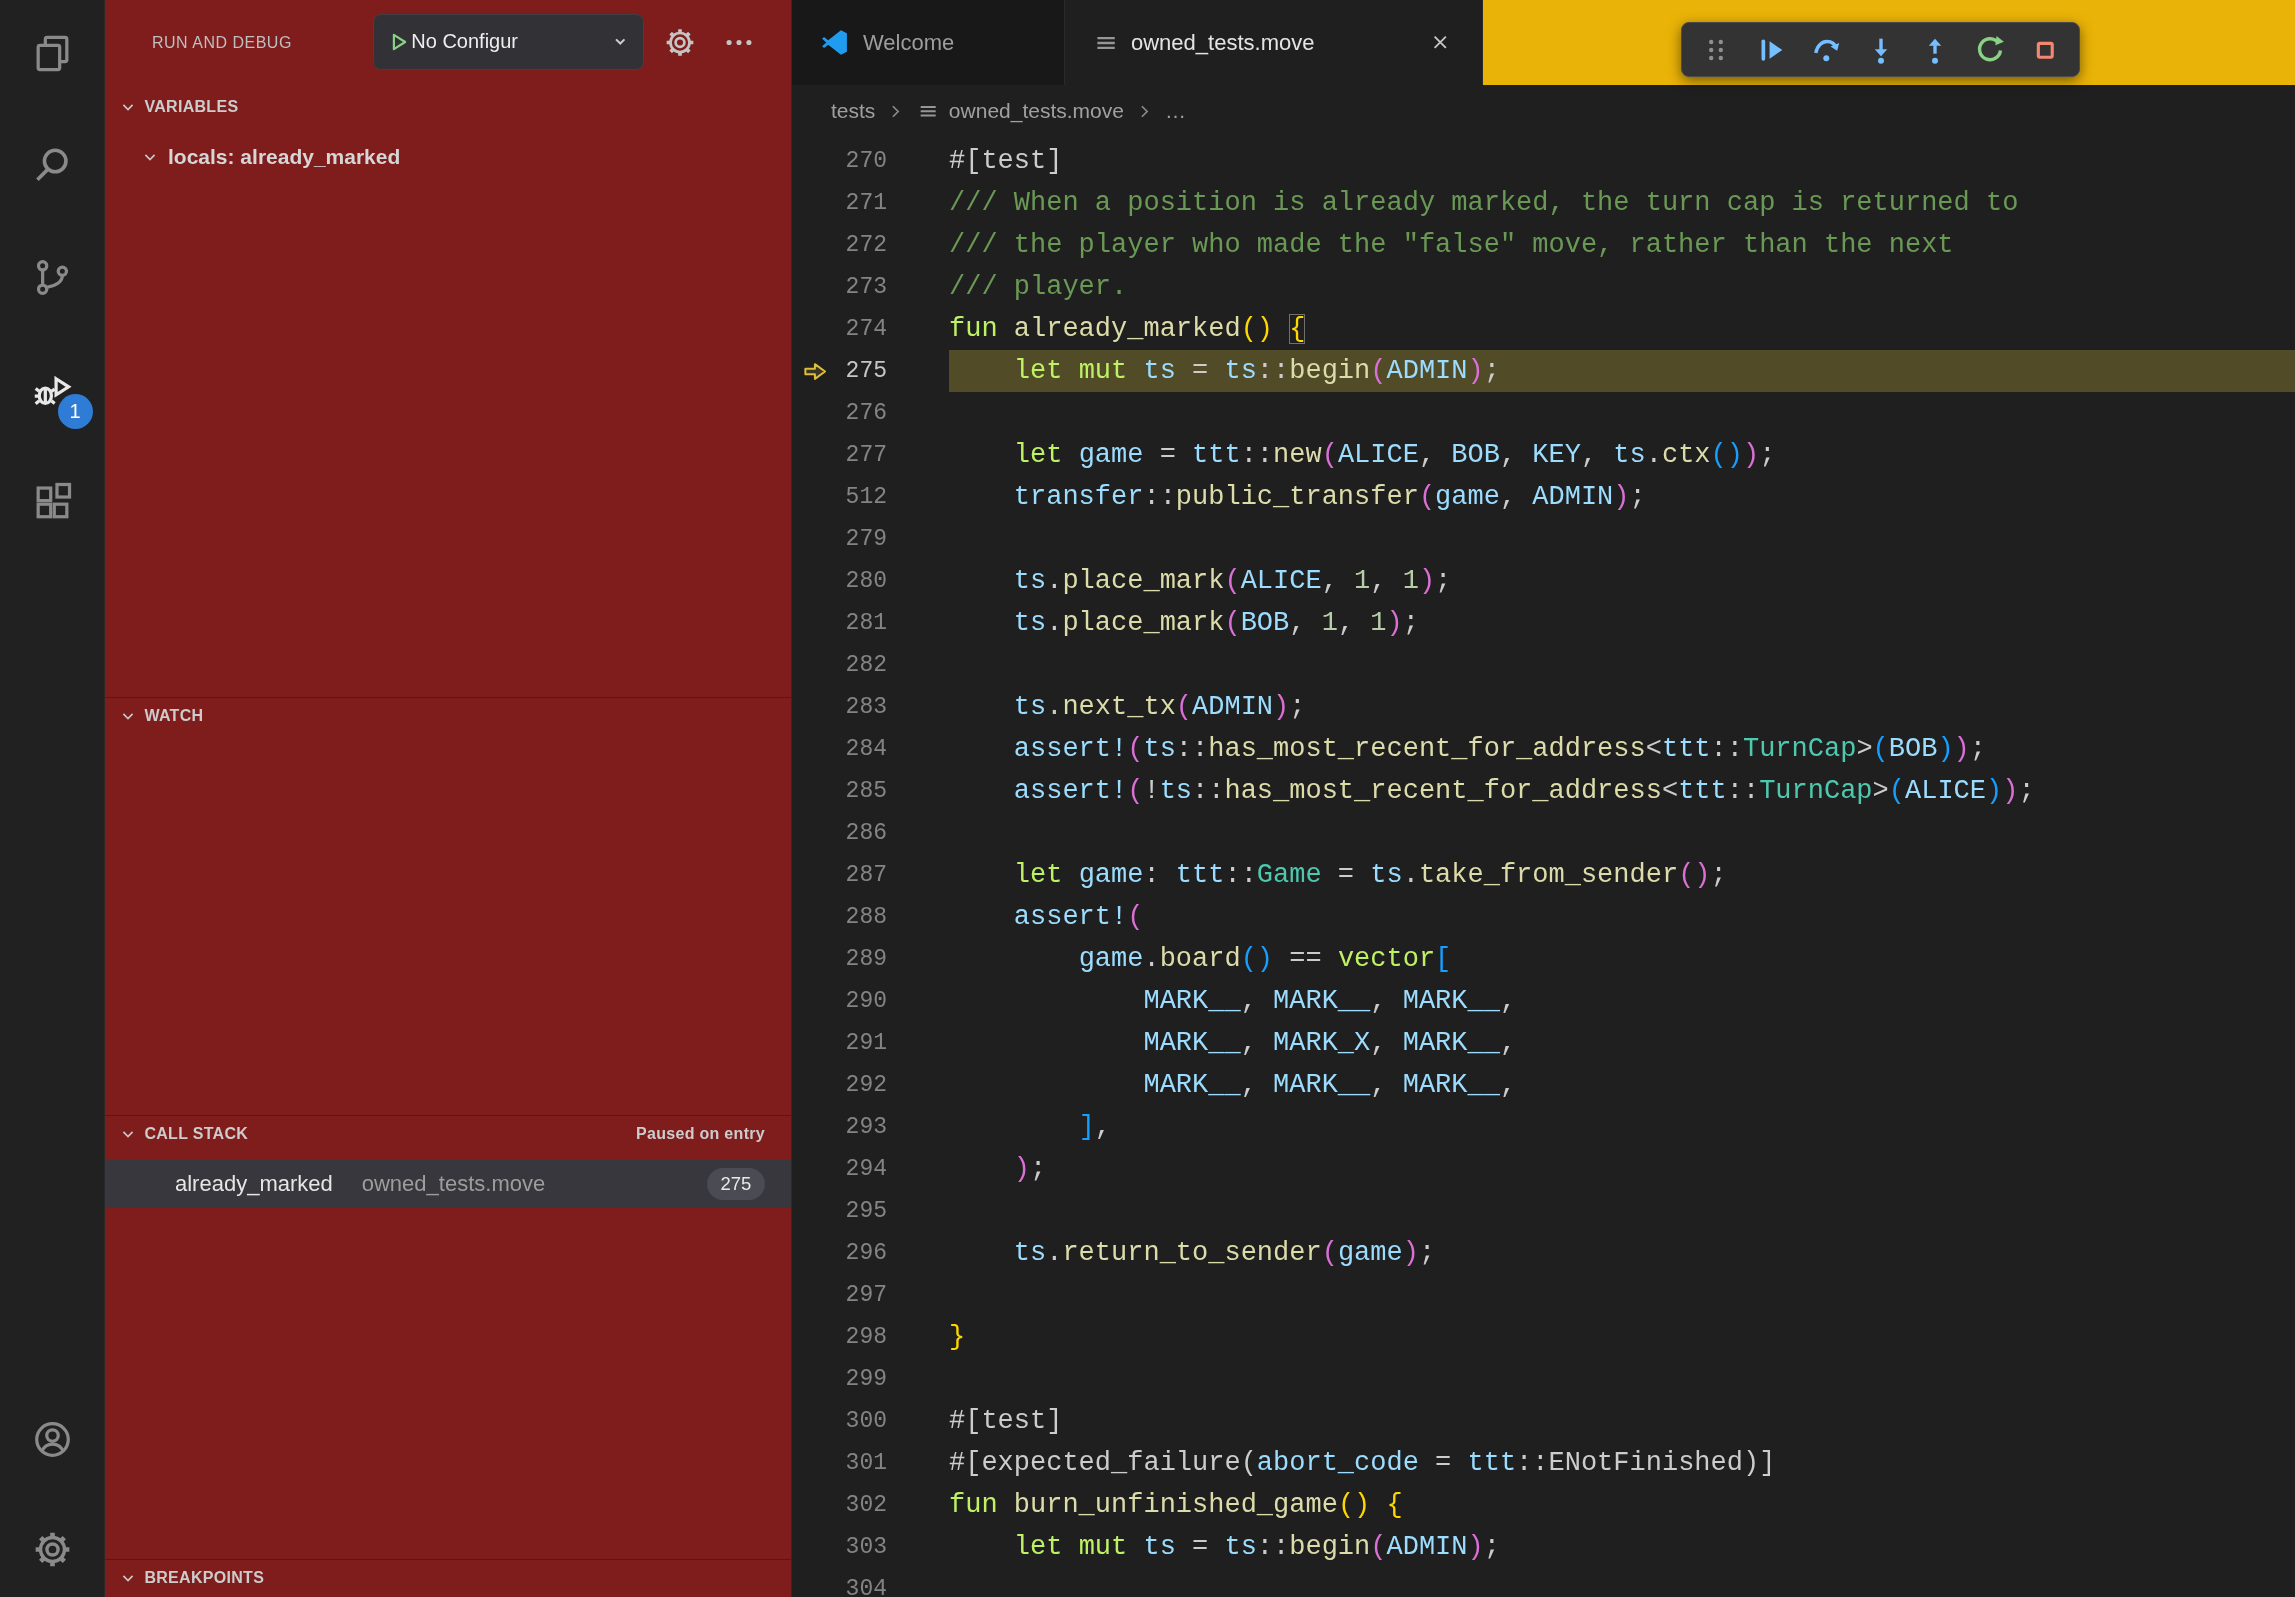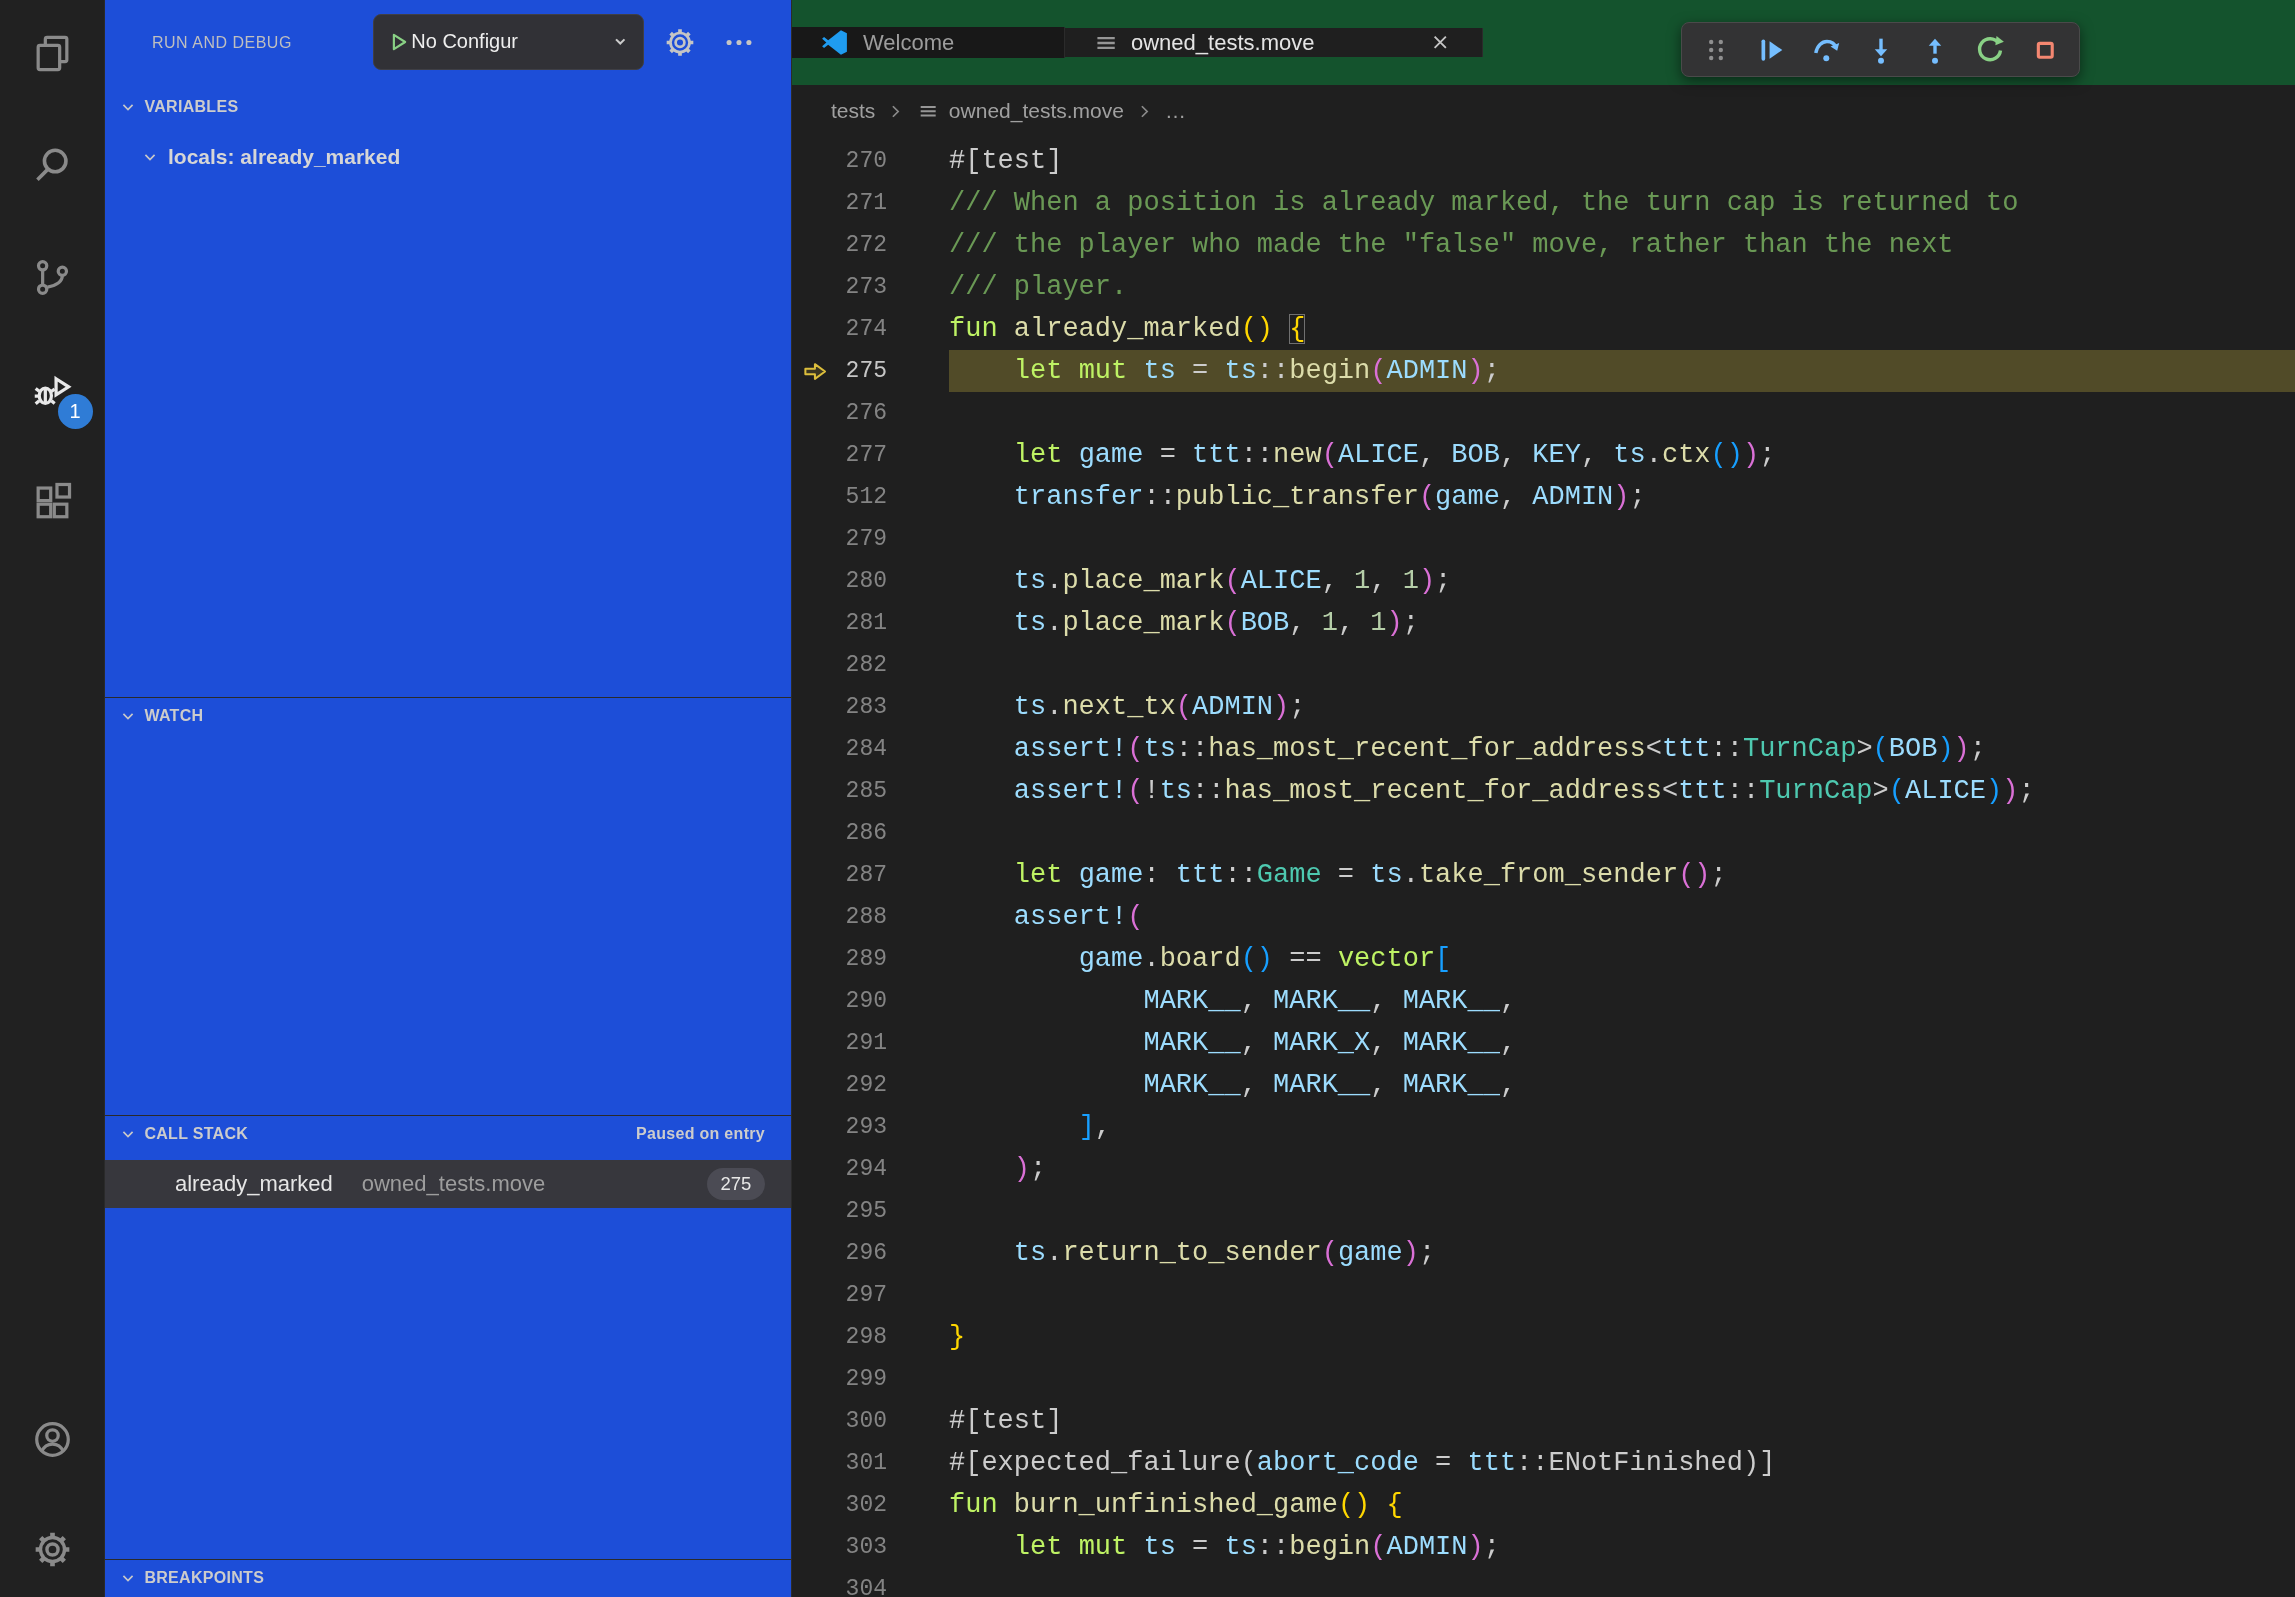--- a/index.html
+++ b/index.html
@@ -10,21 +10,21 @@
   
   .activitybar{position:absolute;left:0;top:0;width:105px;height:100%;background:#212121;border-right:0.8px solid #2a2a2a;}
   .ab-top{position:absolute;top:32px;left:0;right:0;display:flex;flex-direction:column;align-items:center;gap:69px;}
   .ab-bottom{position:absolute;bottom:26.5px;left:0;right:0;display:flex;flex-direction:column;align-items:center;gap:67px;}
   .ab-item{position:relative;width:43px;height:43px;display:flex;align-items:center;justify-content:center;cursor:pointer;}
   .ab-item svg{width:43px;height:43px;}
   .badge{position:absolute;left:27px;top:26px;width:35px;height:35px;border-radius:50%;background:#2f7cd6;
          color:#ffffff;font-size:20px;display:flex;align-items:center;justify-content:center;font-weight:400;}
 
   
-  .sidebar{position:absolute;left:105px;top:0;width:687px;height:100%;background:#1d4ed8;border-right:0.8px solid #2b2b2b;}
+  .sidebar{position:absolute;left:105px;top:0;width:687px;height:100%;background:#7f1d1d;border-right:0.8px solid #2b2b2b;}
   .sb-top{position:relative;height:85px;}
   .sb-title{position:absolute;left:47px;top:50%;transform:translateY(-50%);font-size:16px;color:#bfbfbf;letter-spacing:0.5px;white-space:nowrap;}
   .cfg{position:absolute;left:268px;top:13.7px;width:271px;height:56px;background:#313136;border:0.8px solid #3f3f45;
        border-radius:8px;display:flex;align-items:center;padding:0 11.3px;color:#eeeeee;font-size:20px;cursor:pointer;}
   .cfg .lbl{flex:1;white-space:nowrap;overflow:hidden;}
   .iconbtn{position:absolute;top:50%;transform:translateY(-50%);width:39px;height:39px;display:flex;align-items:center;justify-content:center;cursor:pointer;}
   .sb-gear{left:555px;} .sb-more{left:614px;}
   .sb-section-h{position:absolute;left:0;right:0;height:37px;display:flex;align-items:center;padding-left:13px;
                 border-top:0.8px solid #2a2a2a;color:#cccccc;font-size:16px;font-weight:700;letter-spacing:0.3px;cursor:pointer;}
   .sb-section-h .chev{margin-right:6.4px;}
@@ -34,21 +34,21 @@
   .tree-row .chev{margin-right:8px;}
   .cs-row{position:absolute;left:0;right:0;height:48px;display:flex;align-items:center;background:#37373d;
           padding-left:70px;font-size:22px;cursor:pointer;}
   .cs-name{color:#e6e6e6;}
   .cs-file{color:#9d9d9d;margin-left:29px;}
   .cs-badge{margin-left:auto;margin-right:26px;background:#4b4b54;color:#e8e8e8;font-size:18.5px;
             padding:4.8px 13.7px;border-radius:17.7px;}
 
   
   .main{position:absolute;left:792px;top:0;right:0;height:100%;background:#1f1f1f;}
-  .tabbar{position:absolute;left:0;top:0;right:0;height:85px;background:#14532d;display:flex;align-items:center;}
+  .tabbar{position:absolute;left:0;top:0;right:0;height:85px;background:#eab308;display:flex;}
   .tab{display:flex;align-items:center;gap:13px;padding:0 27px;font-size:22px;border-right:0.8px solid #2b2b2b;cursor:pointer;}
   .tab.inactive{width:273px;color:#9d9d9d;background:#181818;}
   .tab.active{width:418px;color:#e4e4e4;background:#1f1f1f;}
   .tab .close{margin-left:auto;display:flex;align-items:center;justify-content:center;width:29px;height:29px;border-radius:4.8px;}
   .breadcrumb{position:absolute;left:0;top:85px;right:0;height:52px;display:flex;align-items:center;
               padding-left:39px;gap:10px;font-size:21px;color:#a0a0a0;background:#1f1f1f;}
   .breadcrumb .bc-item{cursor:pointer;white-space:nowrap;}
 
   
   .dbgbar{position:absolute;left:889px;top:22px;width:399px;height:55px;background:#333334;border:0.8px solid #4a4a4a;

